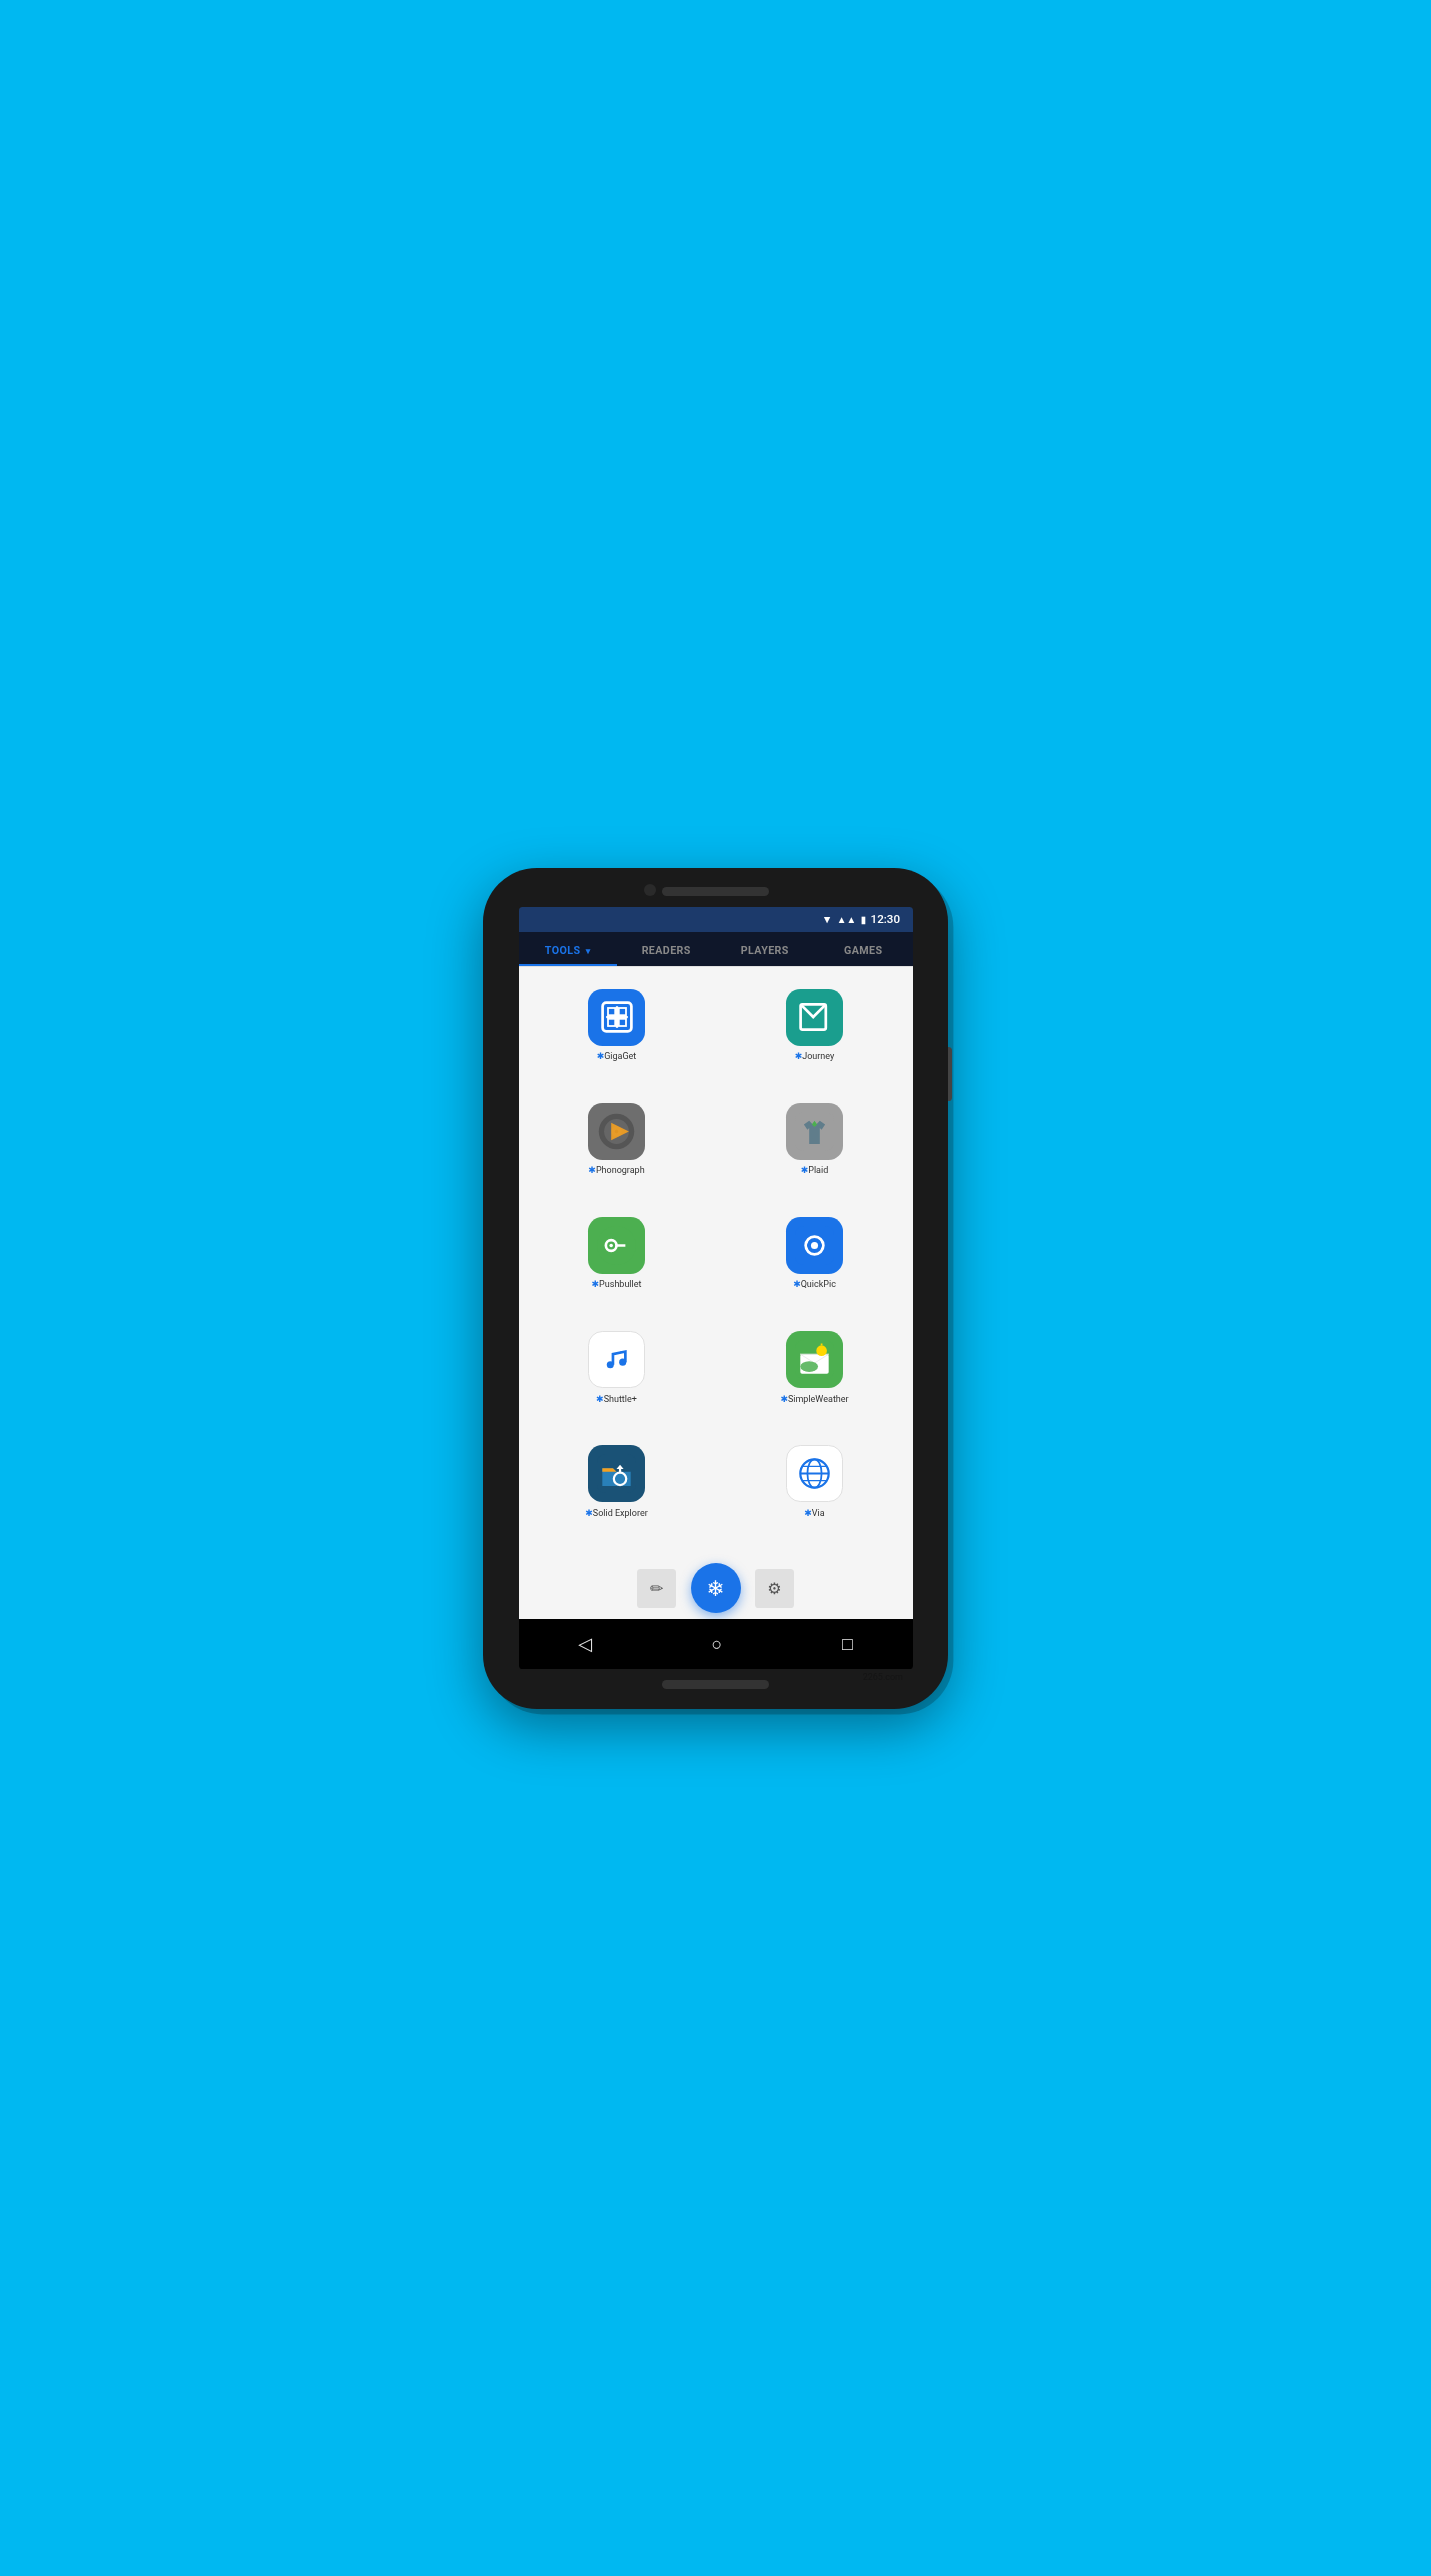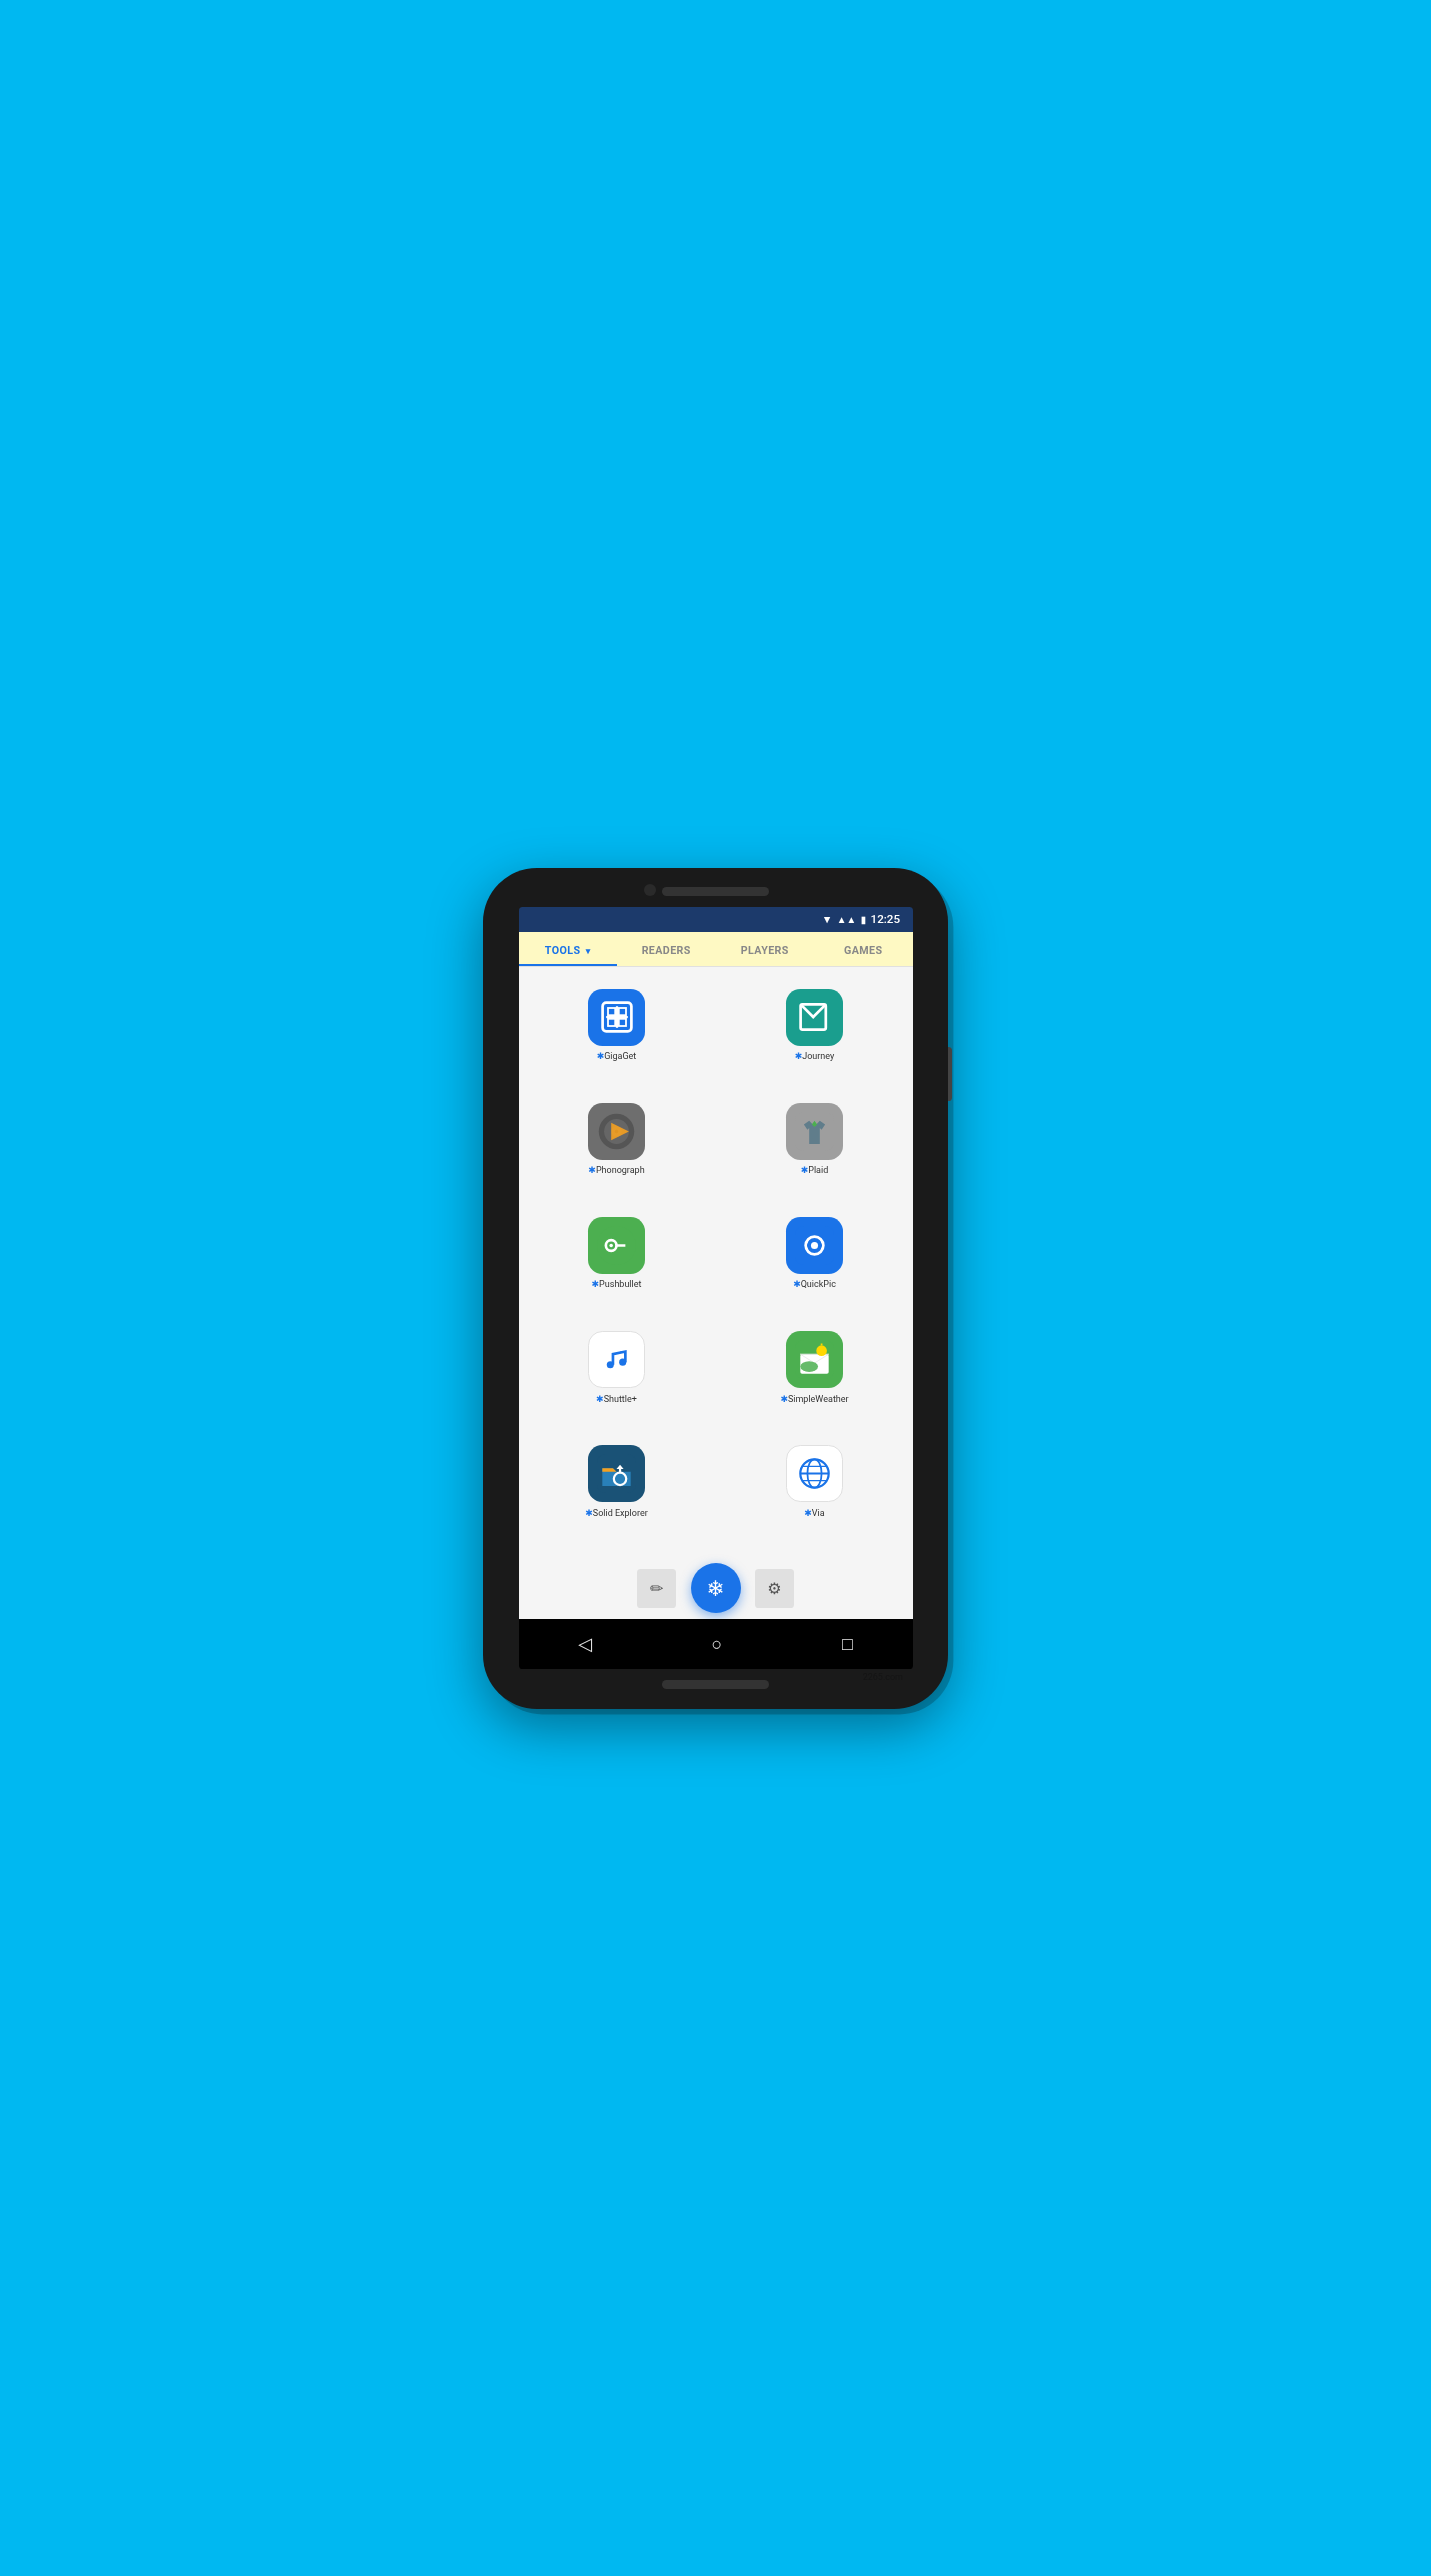--- a/index.html
+++ b/index.html
@@ -155,21 +155,21 @@
       background: #f5f5f5;
       flex: 1;
       display: flex;
       flex-direction: column;
     }
 
     
     .tabs {
       display: flex;
       border-bottom: 0.9px solid #e0e0e0;
-      background: #fef9c3;
+      background: #0f172a;
     }
 
     .tab {
       flex: 1;
       text-align: center;
       padding: 12.5px 7.2px 9px;
       font-size: 10.7px;
       font-weight: 700;
       color: #888;
       letter-spacing: 0.4px;
@@ -360,21 +360,21 @@
   <div class="phone-speaker-top"></div>
   <div class="side-button"></div>
 
   <div class="phone-screen-wrapper">
 
     <div class="status-bar">
       <div class="status-icons">
         <span class="wifi-icon">▼</span>
         <span class="signal-icon">▲▲</span>
         <span class="battery-icon">▮</span>
-        <span class="status-time">12:25</span>
+        <span class="status-time">12:30</span>
       </div>
     </div>
 
 
     <div class="app-drawer">
 
       <div class="tabs">
         <div class="tab active">
           <span>TOOLS</span><span class="tab-arrow"> ▾</span>
         </div>

